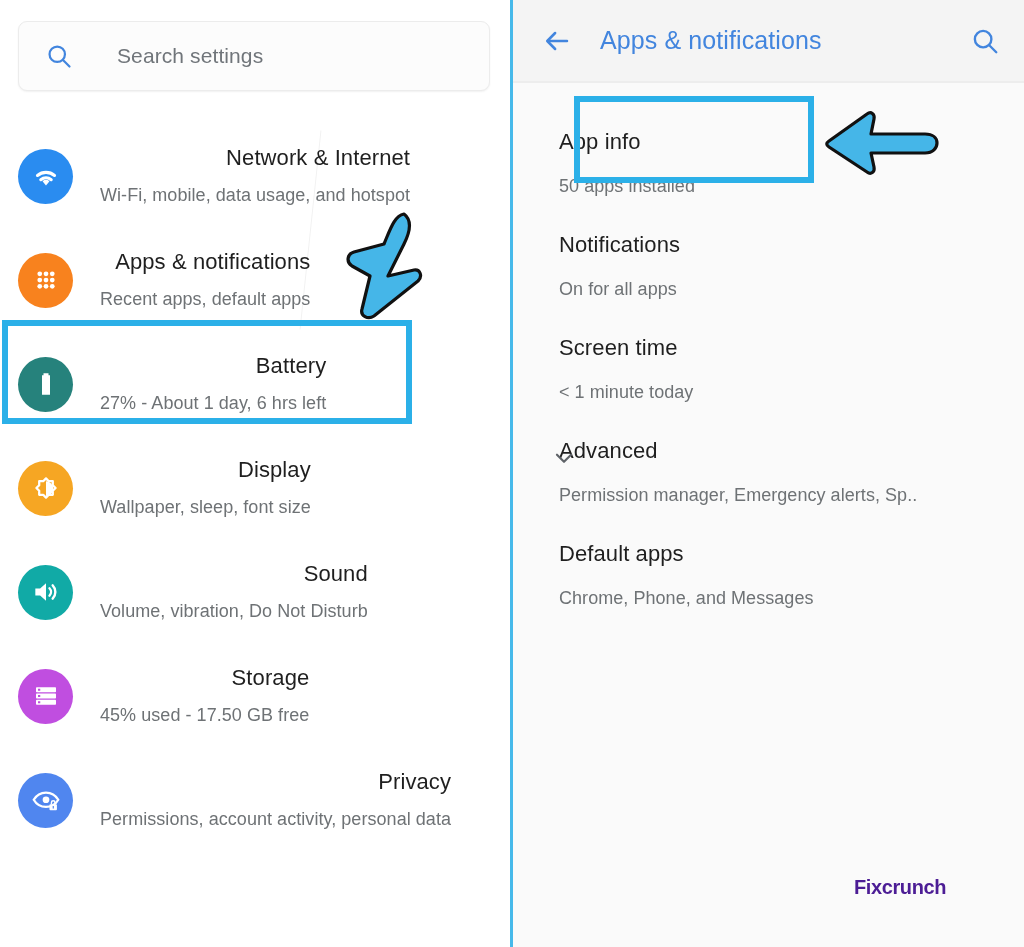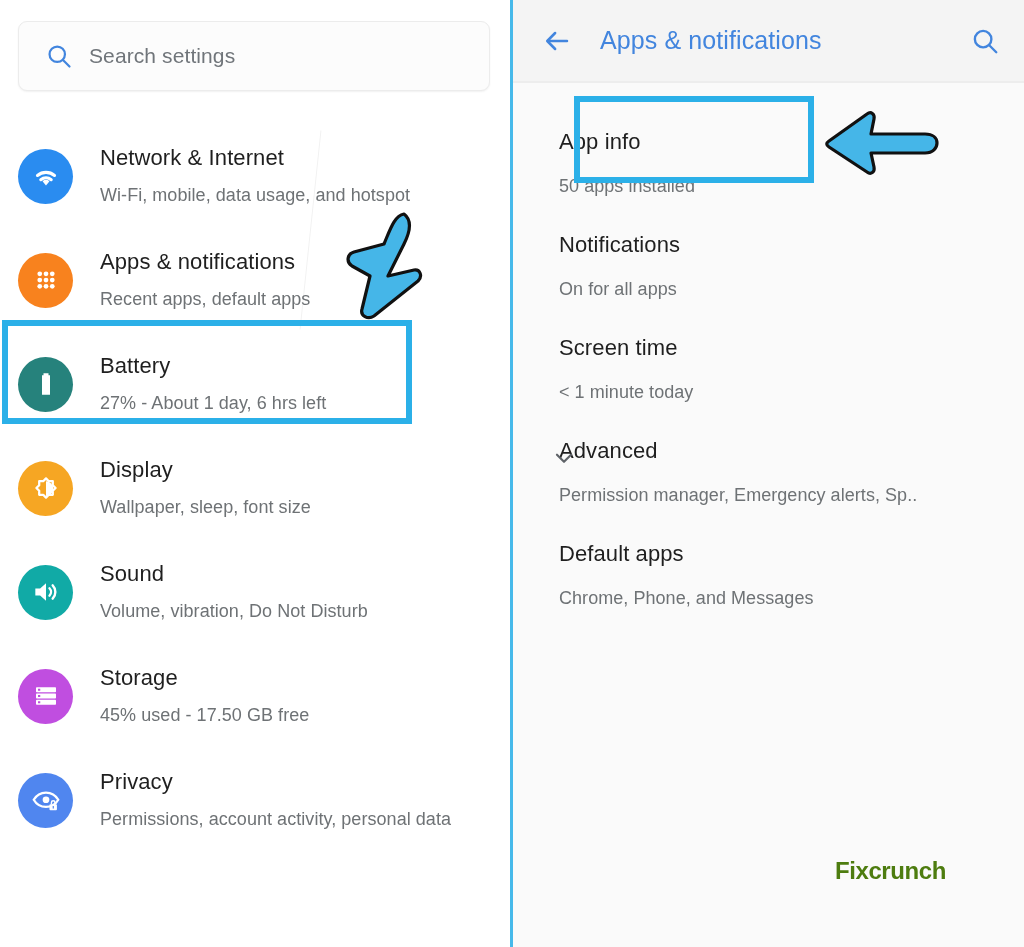--- a/index.html
+++ b/index.html
@@ -43,21 +43,21 @@
     align-items: center;
     box-sizing: border-box;
   }
   .search-icon {
     margin-left: 26px;
     width: 28px;
     height: 28px;
     display: block;
   }
   .search-placeholder {
-    margin-left: 16px;
+    margin-left: 44px;
     font-size: 21px;
     color: #70757a;
     letter-spacing: 0.1px;
   }
 
   .settings-list {
     position: absolute;
     top: 124px;
     left: 0;
     width: 511px;
@@ -77,20 +77,21 @@
     flex: 0 0 55px;
     display: flex;
     align-items: center;
     justify-content: center;
   }
   .row-text {
     margin-left: 27px;
     display: flex;
     flex-direction: column;
     justify-content: center;
+    text-align: right;
   }
   .row-title {
     font-size: 22px;
     color: #1f1f1f;
     line-height: 30px;
     letter-spacing: 0.1px;
   }
   .row-sub {
     font-size: 18px;
     color: #6e7275;
@@ -230,24 +231,24 @@
     left: 310px;
     top: 108px;
     width: 120px;
     height: 70px;
     z-index: 6;
   }
 
   .watermark {
     position: absolute;
     right: 78px;
-    bottom: 62px;
-    font-size: 24px;
+    bottom: 48px;
+    font-size: 20px;
     font-weight: bold;
-    color: #4d7c0f;
+    color: #4c1d95;
     letter-spacing: -0.4px;
     z-index: 7;
   }
 </style>
 </head>
 <body>
 
 <div class="screen">
 
   <div class="left-panel">

